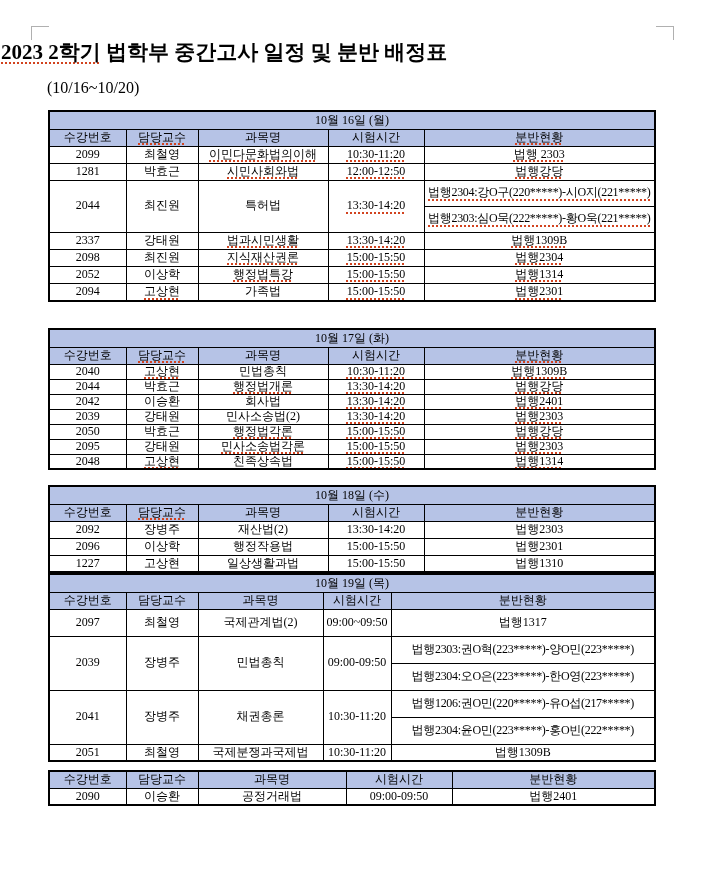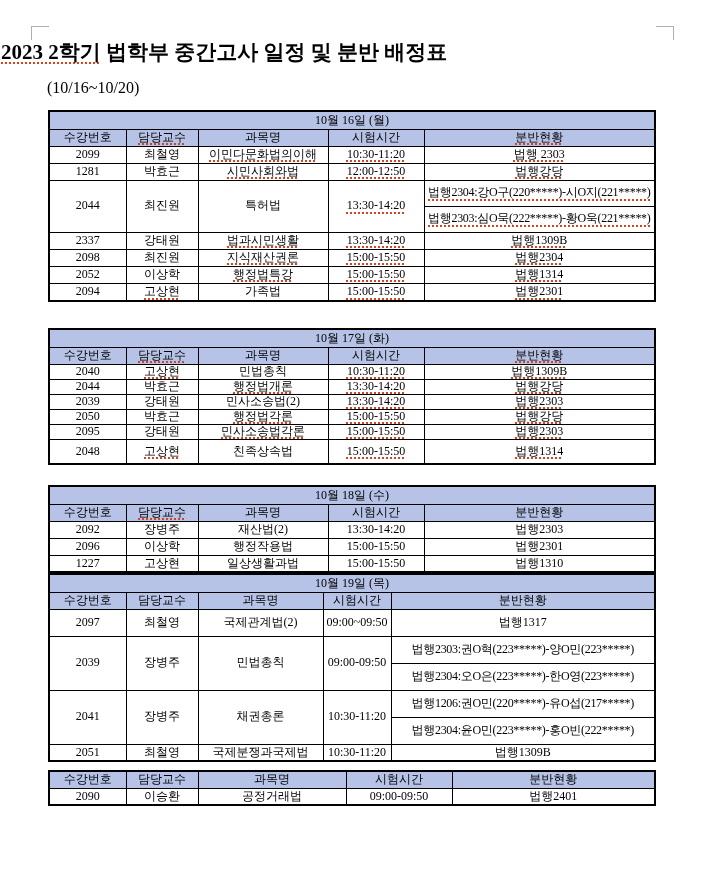--- a/index.html
+++ b/index.html
@@ -157,41 +157,48 @@
             <td><span class="ct sp-u">법행1309B</span></td>
           </tr>
           <tr style="height: 15px;">
             <td><span class="ct">2044</span></td>
             <td><span class="ct">박효근</span></td>
             <td><span class="ct sp-u">행정법개론</span></td>
             <td><span class="ct sp-u">13:30-14:20</span></td>
             <td><span class="ct sp-u">법행강당</span></td>
           </tr>
           <tr style="height: 15px;">
+            <td><span class="ct">2042</span></td>
+            <td><span class="ct">이승환</span></td>
+            <td><span class="ct">회사법</span></td>
+            <td><span class="ct sp-u">13:30-14:20</span></td>
+            <td><span class="ct sp-u">법행2401</span></td>
+          </tr>
+          <tr style="height: 15px;">
             <td><span class="ct">2039</span></td>
             <td><span class="ct">강태원</span></td>
             <td><span class="ct">민사소송법(2)</span></td>
             <td><span class="ct sp-u">13:30-14:20</span></td>
             <td><span class="ct sp-u">법행2303</span></td>
           </tr>
           <tr style="height: 15px; padding-left: 24px;">
             <td><span class="ct">2050</span></td>
             <td><span class="ct">박효근</span></td>
             <td><span class="ct sp-u">행정법각론</span></td>
             <td><span class="ct sp-u">15:00-15:50</span></td>
             <td><span class="ct sp-u">법행강당</span></td>
           </tr>
           <tr style="height: 15px;">
             <td><span class="ct">2095</span></td>
             <td><span class="ct">강태원</span></td>
             <td><span class="ct sp-u">민사소송법각론</span></td>
             <td><span class="ct sp-u">15:00-15:50</span></td>
             <td><span class="ct sp-u">법행2303</span></td>
           </tr>
-          <tr style="height: 25px;">
+          <tr style="height: 15px;">
             <td><span class="ct">2048</span></td>
             <td><span class="ct sp-u">고상현</span></td>
             <td><span class="ct">친족상속법</span></td>
             <td><span class="ct sp-u">15:00-15:50</span></td>
             <td><span class="ct sp-u">법행1314</span></td>
           </tr>
         </tbody>
       </table>
       <table class="sched t2" style="top: 485px;">
         <colgroup>

